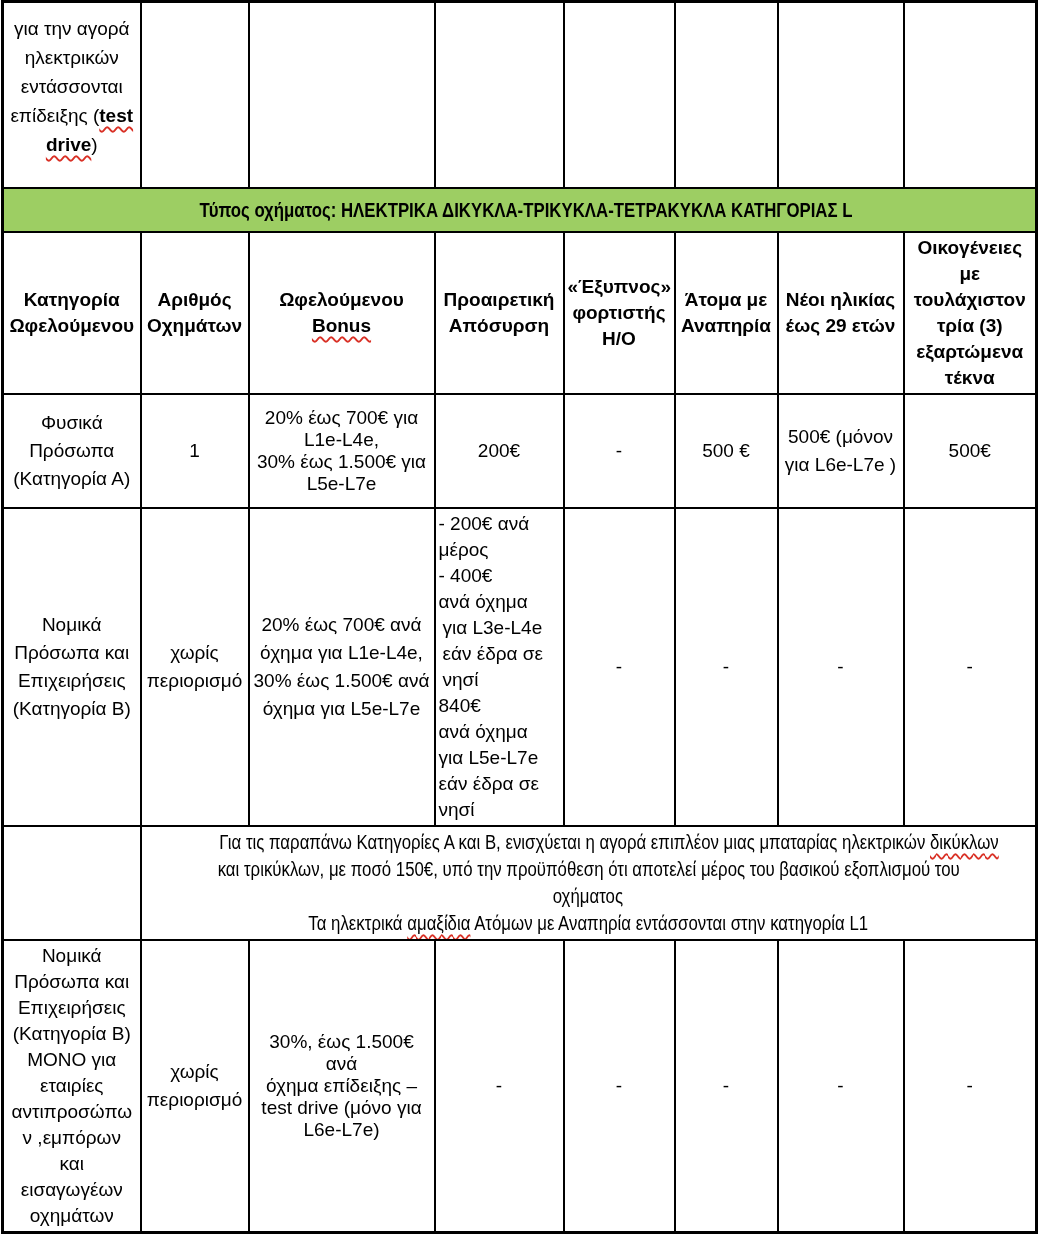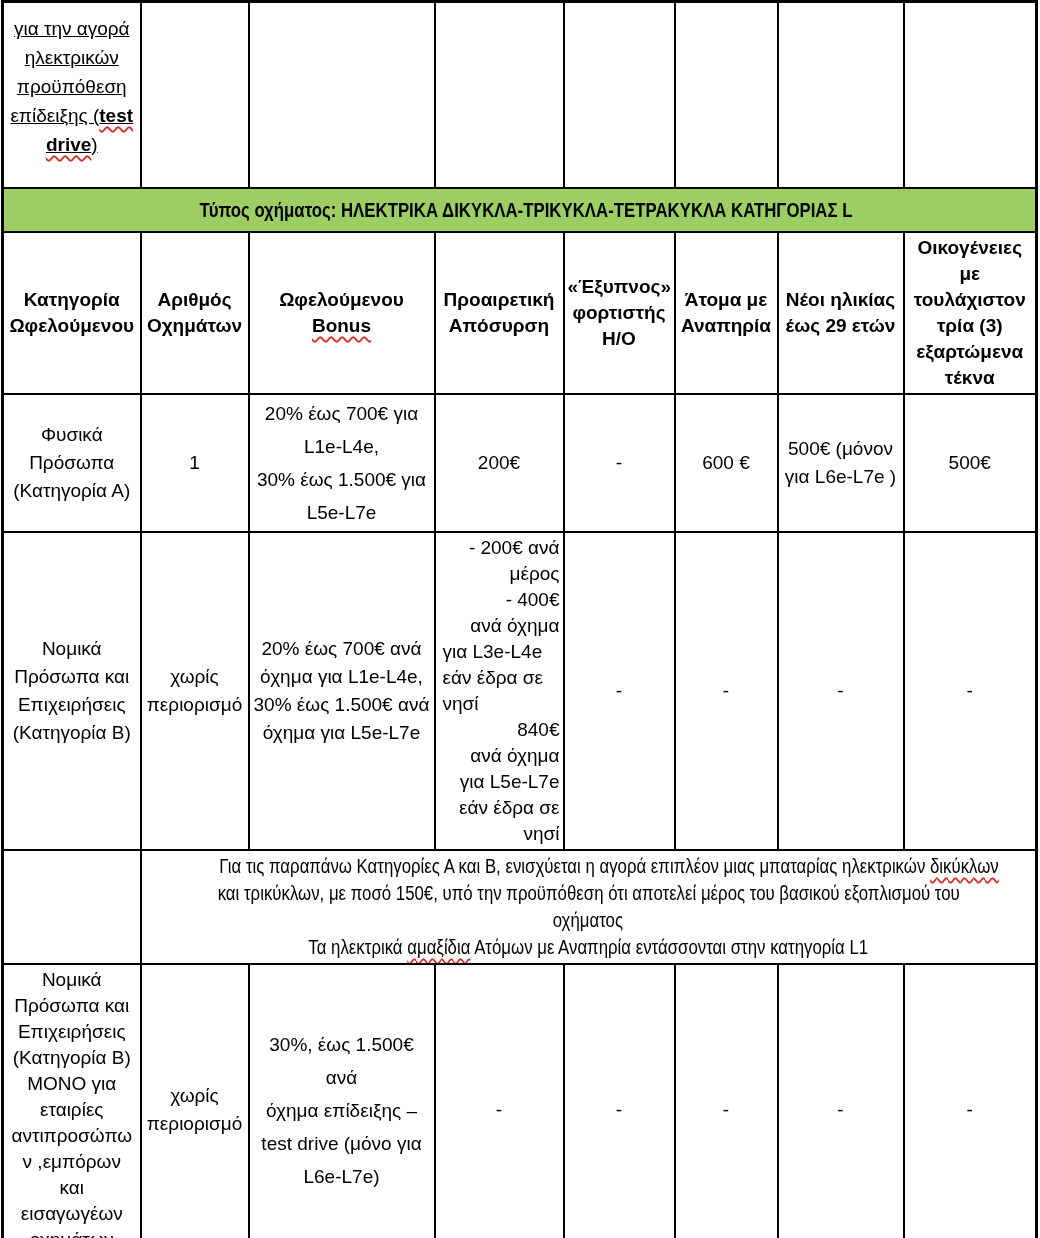--- a/index.html
+++ b/index.html
@@ -13,35 +13,35 @@
   col.c5{width:111px;} col.c6{width:103px;} col.c7{width:126px;} col.c8{width:133px;}
   
   .r0 td{height:180px;vertical-align:top;}
   .rsec td{height:42px;padding:0;}
   .rhead td{height:152px;font-weight:bold;line-height:26px;text-align:center;}
   .ra td{height:108px;}
   .rb td{height:312px;}
   .rnote td{height:104px;}
   .rc td{height:282px;}
   
-  .cont-txt{padding-top:9px;line-height:29px;text-decoration:underline;}
+  .cont-txt{padding-top:9px;line-height:29px;}
   
   .rsec td{font-weight:bold;padding-left:14px;}
   .sec-label{font-size:21px;font-weight:bold;}
   
   .cond{display:inline-block;transform:scaleX(0.80);transform-origin:50% 50%;white-space:nowrap;}
   .condn{display:inline-block;transform:scaleX(0.84);transform-origin:50% 50%;white-space:nowrap;font-size:20px;}
   
   .note-line{line-height:27px;}
   
-  .lh27{line-height:33px;}
+  .lh27{line-height:22px;}
   .lh26{line-height:26px;}
   
   .scrap-lines{line-height:26px;}
-  .scrap-lines div{text-align:right;}
+  .scrap-lines div{text-align:left;}
   .scrap-lines div:nth-child(5),
   .scrap-lines div:nth-child(6),
   .scrap-lines div:nth-child(7){text-align:left;padding-left:4px;}
   
   .wavy{text-decoration-line:underline;text-decoration-style:wavy;
         text-decoration-color:var(--squiggle,#D93025);text-decoration-thickness:2px;
         text-underline-offset:4px;}
   .b{font-weight:bold;}
   
   .next-hint{width:1037px;margin-left:1px;height:4px;border-bottom:2px solid #555;}
@@ -61,21 +61,21 @@
         <col class="c7">
         <col class="c8">
     </colgroup>
 
     <tbody>
         <tr class="r0">
       <td>
         <div class="cont-txt">
           <span>για την αγορά</span><br>
           <span>ηλεκτρικών</span><br>
-          <span>προϋπόθεση</span><br>
+          <span>εντάσσονται</span><br>
           <span>επίδειξης (</span><span class="b wavy">test</span><br>
           <span class="b wavy">drive</span><span>)</span>
         </div>
       </td>
       <td></td>
       <td></td>
       <td></td>
       <td></td>
       <td></td>
       <td></td>
@@ -100,21 +100,21 @@
       <td><span>Νέοι ηλικίας<br>έως 29 ετών</span></td>
       <td><span>Οικογένειες<br>με<br>τουλάχιστον<br>τρία (3)<br>εξαρτώμενα<br>τέκνα</span></td>
     </tr>
 
     <tr class="ra">
       <td><span>Φυσικά<br>Πρόσωπα<br>(Κατηγορία Α)</span></td>
       <td><span>1</span></td>
       <td class="lh27"><span>20% έως 700€ για<br>L1e-L4e,<br>30% έως 1.500€ για<br>L5e-L7e</span></td>
       <td><span>200€</span></td>
       <td><span>-</span></td>
-      <td><span>600 €</span></td>
+      <td><span>500 €</span></td>
       <td><span>500€ (μόνον<br>για L6e-L7e )</span></td>
       <td><span>500€</span></td>
     </tr>
 
     <tr class="rb">
       <td><span>Νομικά<br>Πρόσωπα και<br>Επιχειρήσεις<br>(Κατηγορία Β)</span></td>
       <td><span>χωρίς<br>περιορισμό</span></td>
       <td><span>20% έως 700€ ανά<br>όχημα για L1e-L4e,<br>30% έως 1.500€ ανά<br>όχημα για L5e-L7e</span></td>
       <td>
         <div class="scrap-lines">

